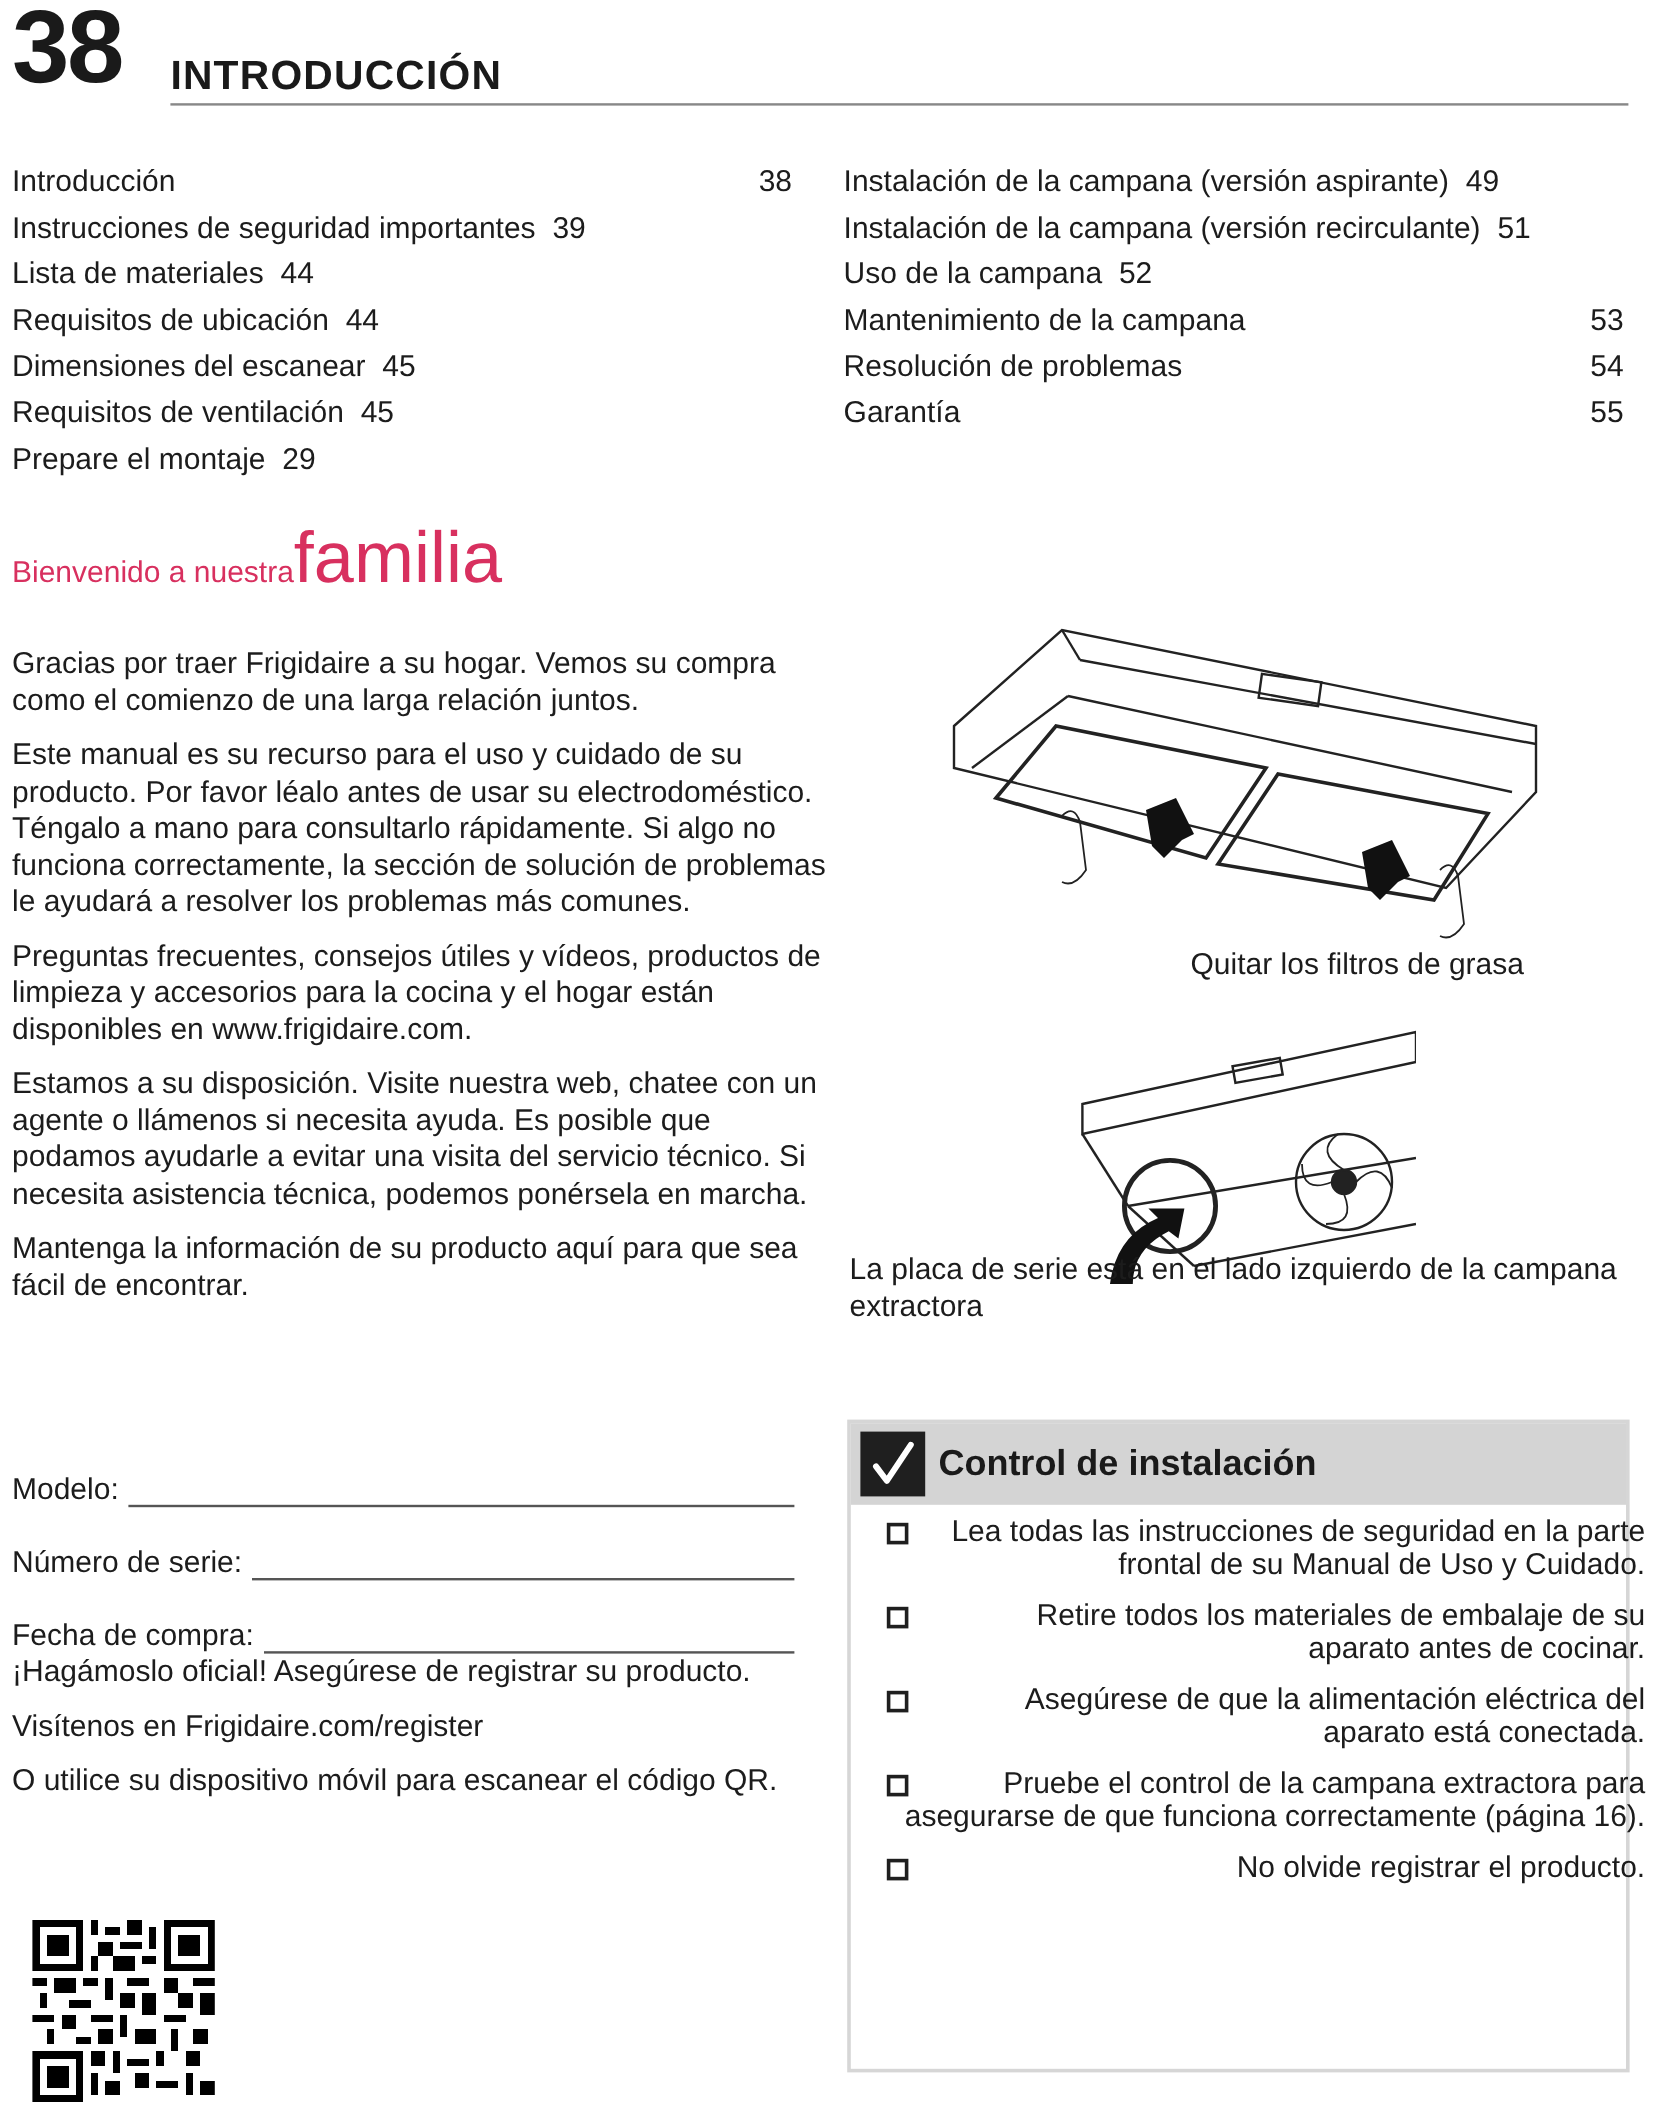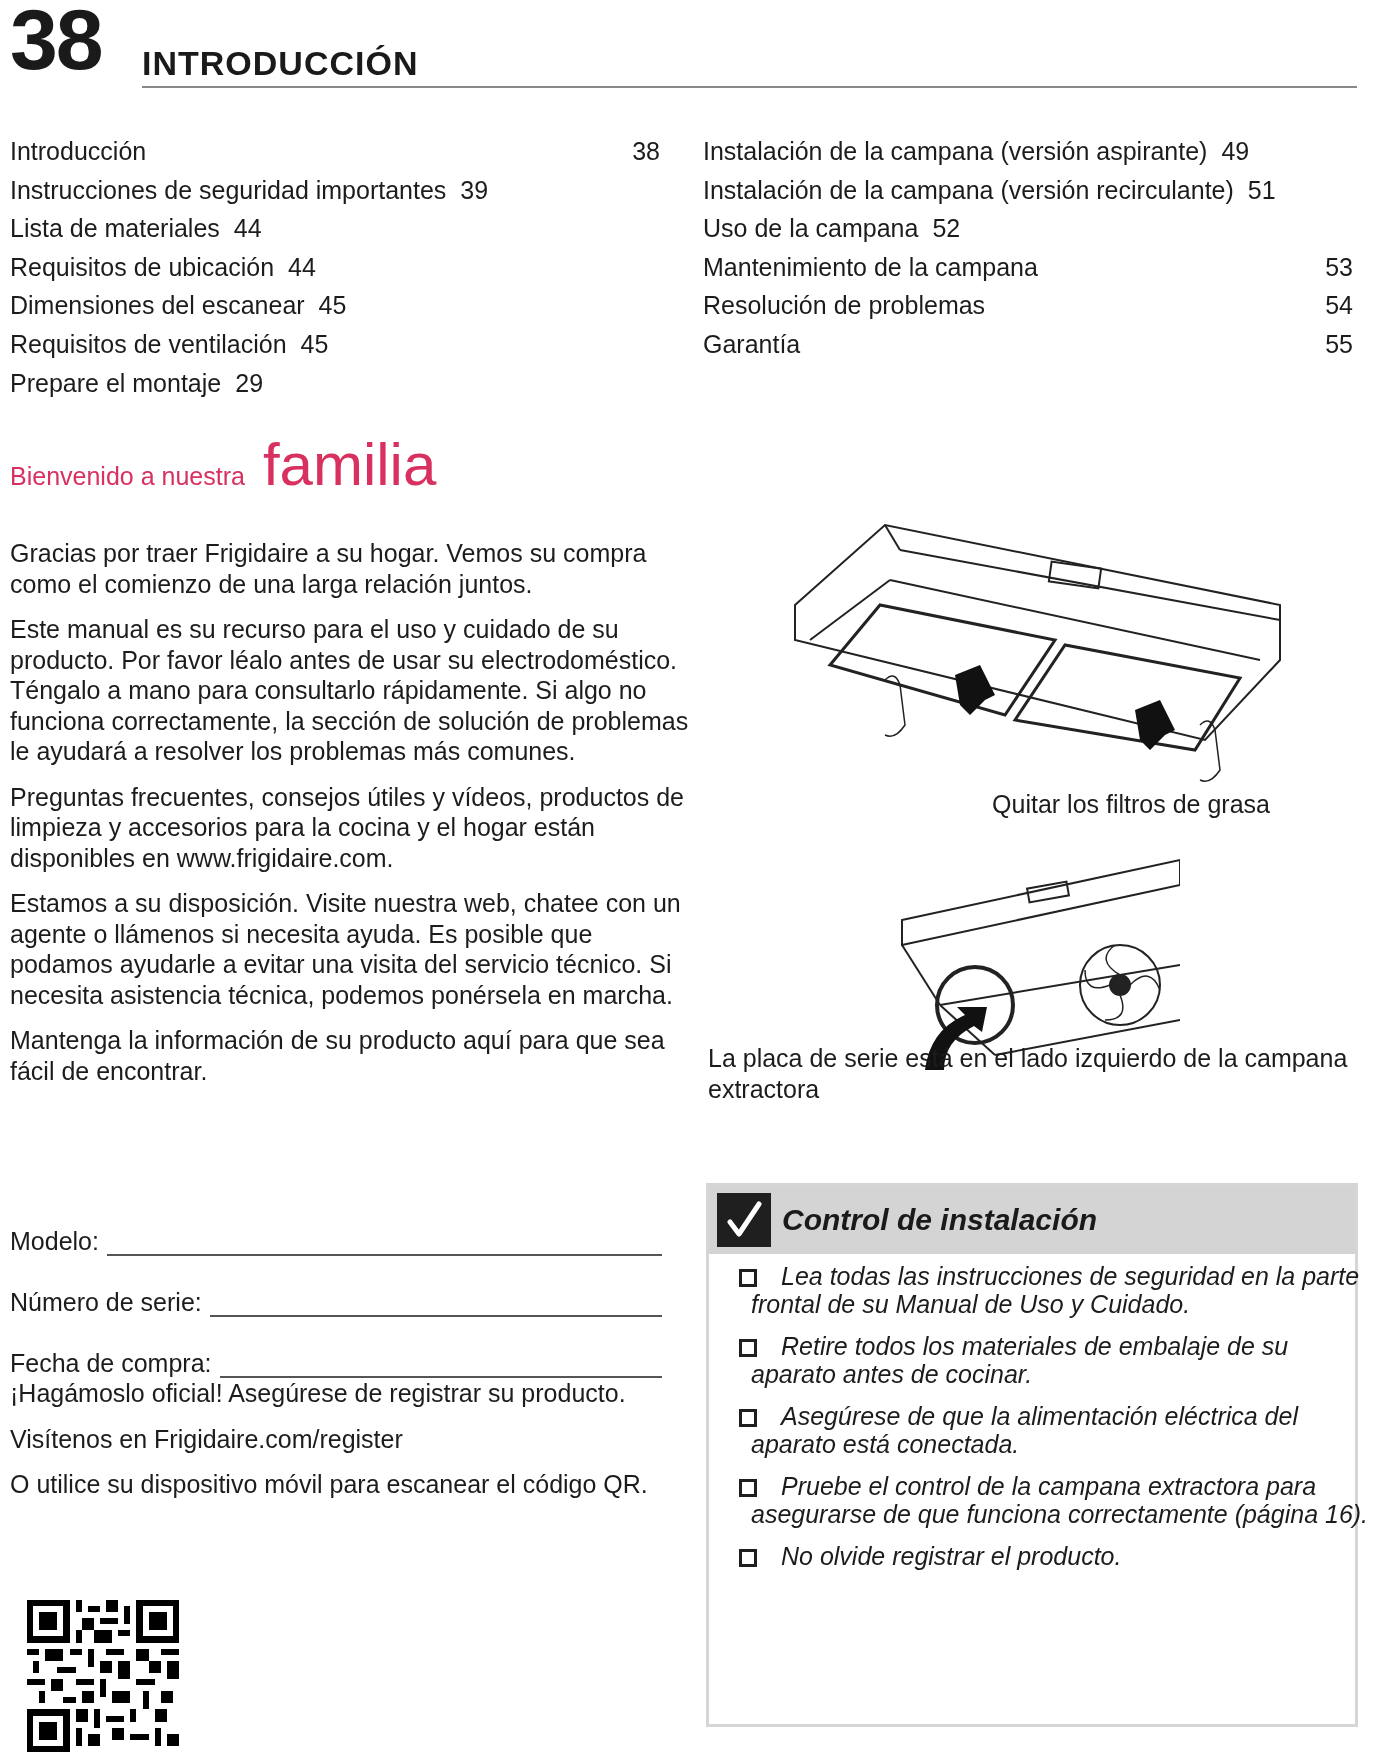--- a/index.html
+++ b/index.html
@@ -18,21 +18,21 @@
   .toc-row { display: flex; white-space: nowrap; }
   #toc-left { left: 10px; top: 132px; width: 650px; }
   #toc-right { left: 703px; top: 132px; width: 650px; }
   .toc-row .lbl { }
   .toc-row .pg { margin-left: 14px; }
   .toc-row.right-aligned .pg { margin-left: auto; }
 
   
   #welcome { left: 10px; top: 430px; color: #d8305f; white-space: nowrap; }
   #welcome .small { font-size: 25px; }
-  #welcome .big { font-size: 60px; margin-left: 18px; }
+  #welcome .big { font-size: 60px; margin-left: 0; }
 
   
   .para { font-size: 25px; line-height: 30.5px; width: 680px; margin: 0 0 15px 0; }
   #left-body { left: 10px; top: 538px; width: 680px; }
 
   
   .form-row { display: flex; align-items: flex-end; font-size: 25px; height: 30px; margin-bottom: 31px; width: 652px; }
   .form-row .line { flex: 1; border-bottom: 2px solid #555; margin-left: 8px; height: 26px; }
   #form { left: 10px; top: 1212px; margin-top: 14px; }
 
@@ -41,26 +41,26 @@
   
   #qr { left: 27px; top: 1600px; width: 152px; height: 152px; }
 
   
   #fig1 { left: 790px; top: 510px; width: 500px; height: 280px; }
   #fig1-cap { left: 790px; top: 790px; width: 480px; text-align: right; font-size: 25px; }
   #fig2 { left: 900px; top: 855px; width: 280px; height: 220px; }
   #fig2-cap { left: 708px; top: 1043px; width: 650px; font-size: 25px; line-height: 30.5px; }
 
   
-  #checklist { left: 706px; top: 1183px; width: 646px; height: 538px; border: 3px solid #d6d6d6; background: #fff; font-style: italic; }
+  #checklist { left: 706px; top: 1183px; width: 646px; height: 538px; border: 3px solid #d6d6d6; background: #fff; }
   #checklist-header { height: 68px; background: #d4d4d4; display: flex; align-items: center; }
   #check-icon { width: 54px; height: 54px; background: #1f1f1f; margin-left: 8px; display: flex; align-items: center; justify-content: center; }
   #checklist-title { font-size: 30px; font-weight: bold; margin-left: 11px; color: #1a1a1a; }
   .cl-items { padding: 8px 0 0 30px; }
-  .cl-item { position: relative; font-size: 25px; line-height: 28px; padding-left: 12px; margin-bottom: 14px; width: 620px; }
+  .cl-item { position: relative; font-size: 25px; line-height: 28px; padding-left: 12px; margin-bottom: 14px; width: 620px; text-align: right; }
   .cl-item .box { position: absolute; left: 0; top: 7px; width: 12px; height: 12px; border: 3px solid #1f1f1f; background: #fff; }
   .cl-item .txt { text-indent: 30px; display: block; }
 </style>
 </head>
 <body>
 
 <div id="page-num" class="abs">38</div>
 <div id="section-title" class="abs">INTRODUCCIÓN</div>
 <div id="header-rule" class="abs"></div>
 

